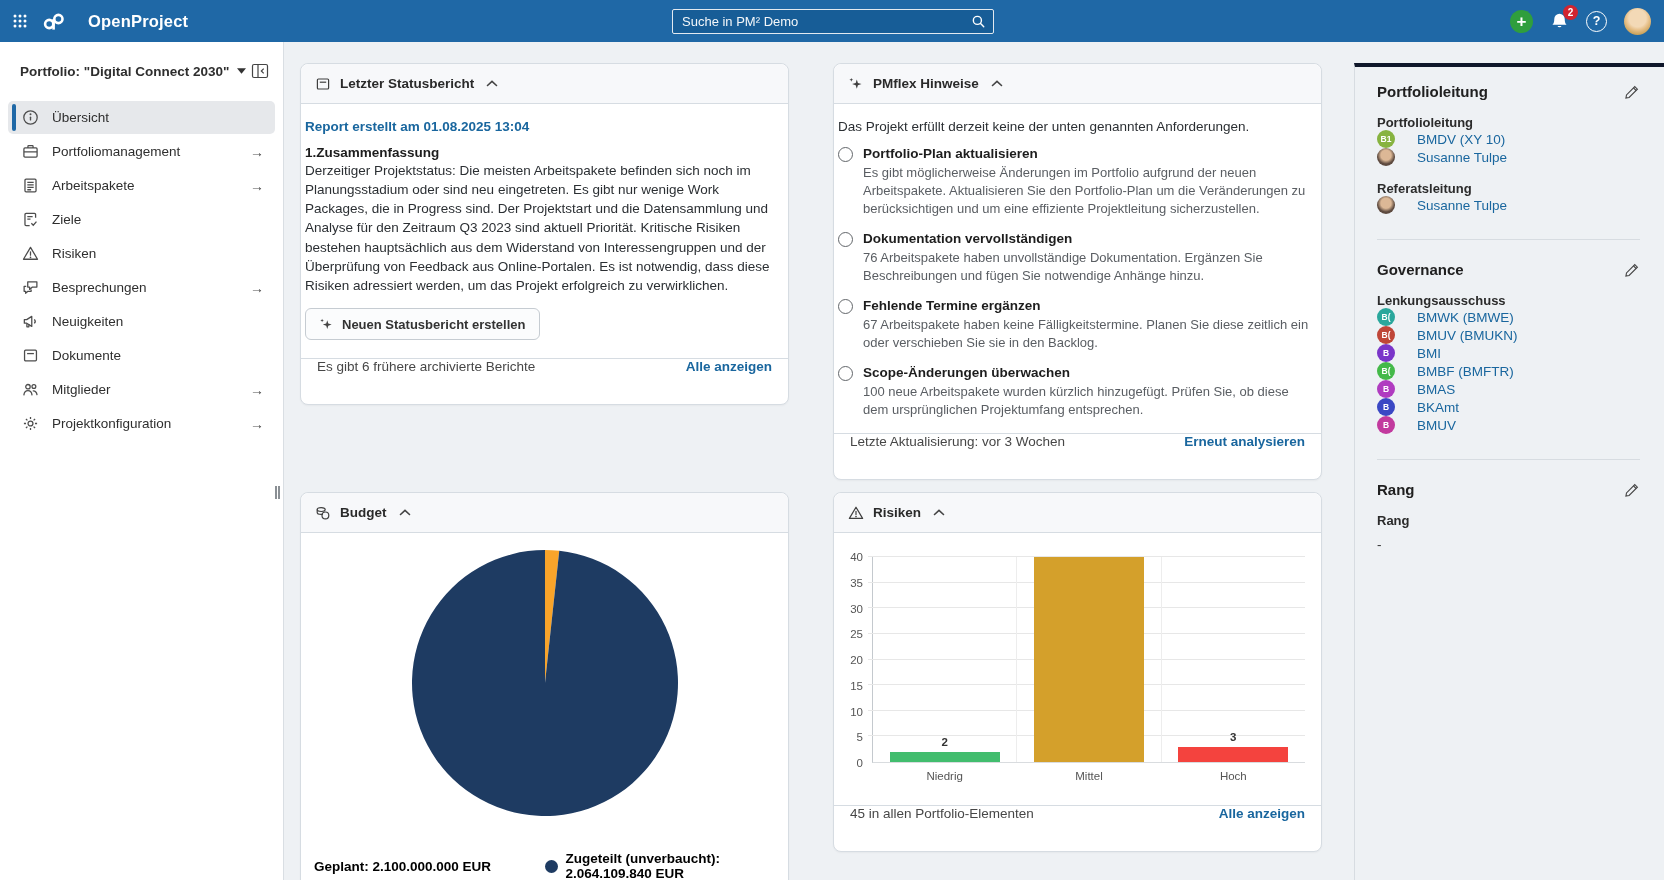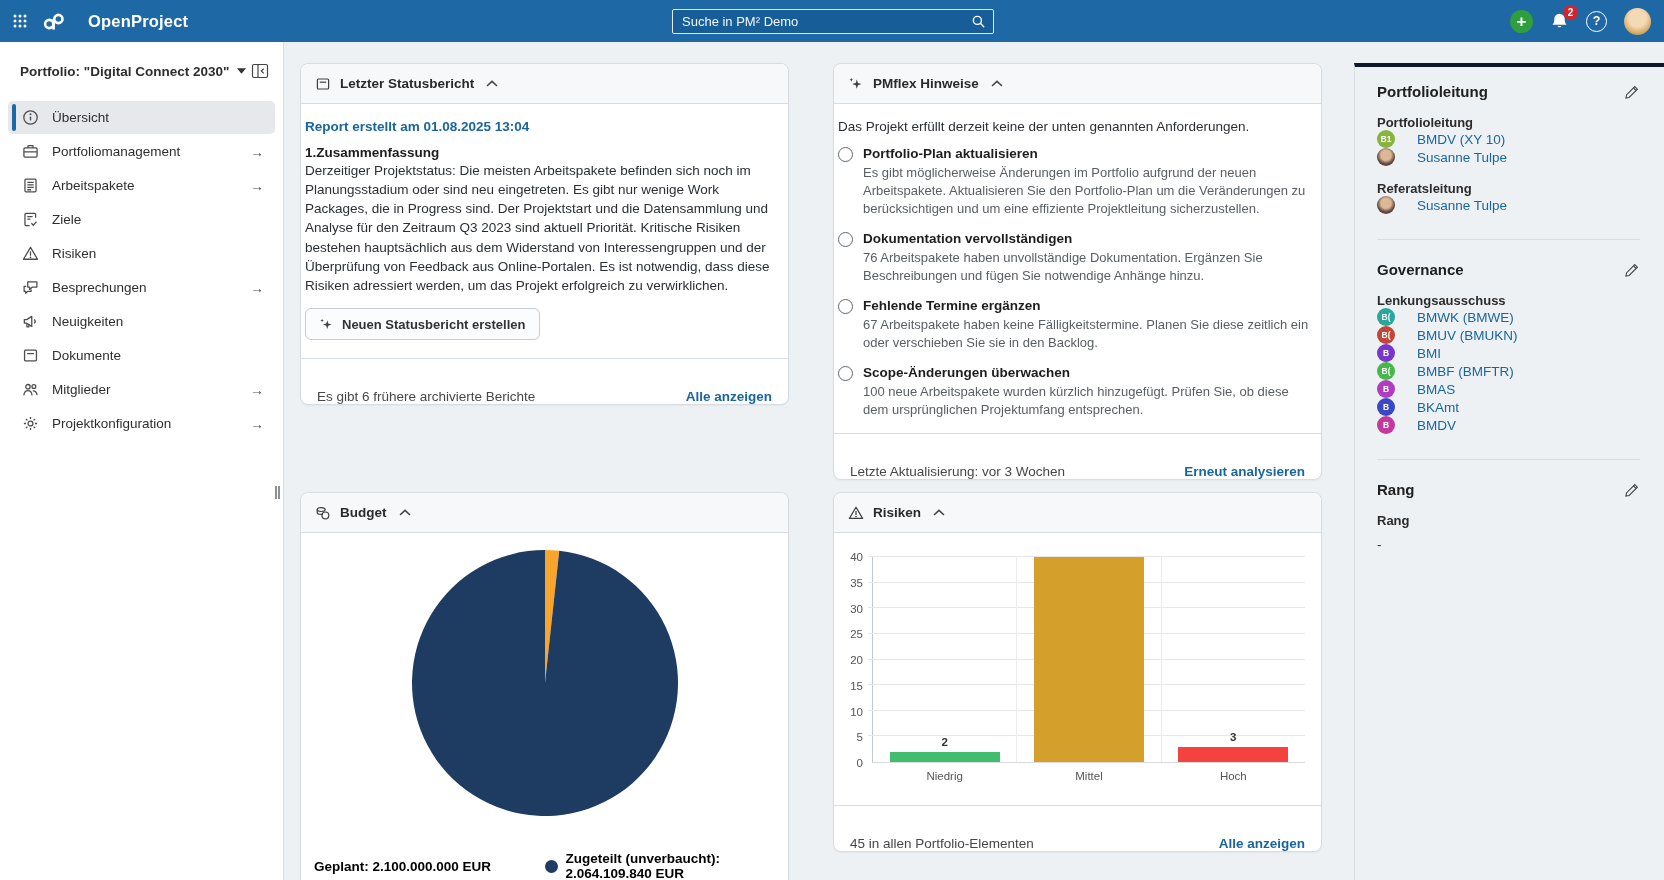--- a/index.html
+++ b/index.html
@@ -40,21 +40,21 @@
   .resize-handle{position:absolute;right:3px;top:444px;width:5px;height:13px;border-left:2px solid #8a8f94;border-right:2px solid #8a8f94;box-sizing:border-box;cursor:col-resize}
 
   
   .card{position:absolute;background:#fff;border:1px solid #d6dce2;border-radius:8px;box-sizing:border-box;display:flex;flex-direction:column;box-shadow:0 1px 2px rgba(0,0,0,.04)}
   .card-head{height:40px;min-height:40px;display:flex;align-items:center;gap:9px;padding:0 14px;background:#f7f8fa;border-bottom:1px solid #d6dce2;border-radius:8px 8px 0 0;box-sizing:border-box}
   .card-title{font-size:13.5px;font-weight:700;color:#2a2a2a}
   .head-ic{width:16px;height:16px;color:#3f3f3f;display:flex}
   .head-ic svg{width:16px;height:16px}
   .chev{display:flex;margin-left:3px;cursor:pointer}
   .card-body{flex:1;padding:13px 4px;overflow:hidden}
-  .card-footer{height:46px;min-height:46px;border-top:1px solid #d6dce2;display:flex;align-items:flex-end;justify-content:space-between;padding:0 16px;box-sizing:border-box}
+  .card-footer{height:46px;min-height:46px;border-top:1px solid #d6dce2;display:flex;align-items:flex-start;justify-content:space-between;padding:0 16px;box-sizing:border-box}
   .footer-note{font-size:13.5px;color:#474747}
   .footer-link{font-size:13.5px;font-weight:700;color:#19669e;cursor:pointer}
   #card-status{left:300px;top:63px;width:489px;height:342px}
   #card-pmflex{left:833px;top:63px;width:489px;height:417px}
   #card-budget{left:300px;top:492px;width:489px;height:441px}
   #card-risks{left:833px;top:492px;width:489px;height:360px}
 
   
   .report-link{display:inline-block;font-size:13.5px;font-weight:700;color:#19669e;margin:2px 0 11px;cursor:pointer}
   .sum-head{font-size:13.5px;font-weight:700;color:#1d1d1d;margin:0 0 1px}
@@ -551,21 +551,21 @@
           <a class="m-name">BMAS</a>
         </div>
 
         <div class="mrow">
           <span class="m-avatar" style="background: rgb(58, 72, 196);">B</span>
           <a class="m-name">BKAmt</a>
         </div>
 
         <div class="mrow">
           <span class="m-avatar" style="background: rgb(194, 58, 158);">B</span>
-          <a class="m-name">BMDV</a>
+          <a class="m-name">BMUV</a>
         </div>
       </div>
 
     <div class="rdivider"></div>
 
     <div class="sec-head">
       <span class="sec-title">Rang</span>
       <span class="pencil">
         <svg width="16" height="16" viewBox="0 0 16 16" fill="none" stroke="currentColor" stroke-width="1.1">
             <path d="m10.8 2.6 2.6 2.6-8.3 8.3-3.2.6.6-3.2z"></path>

